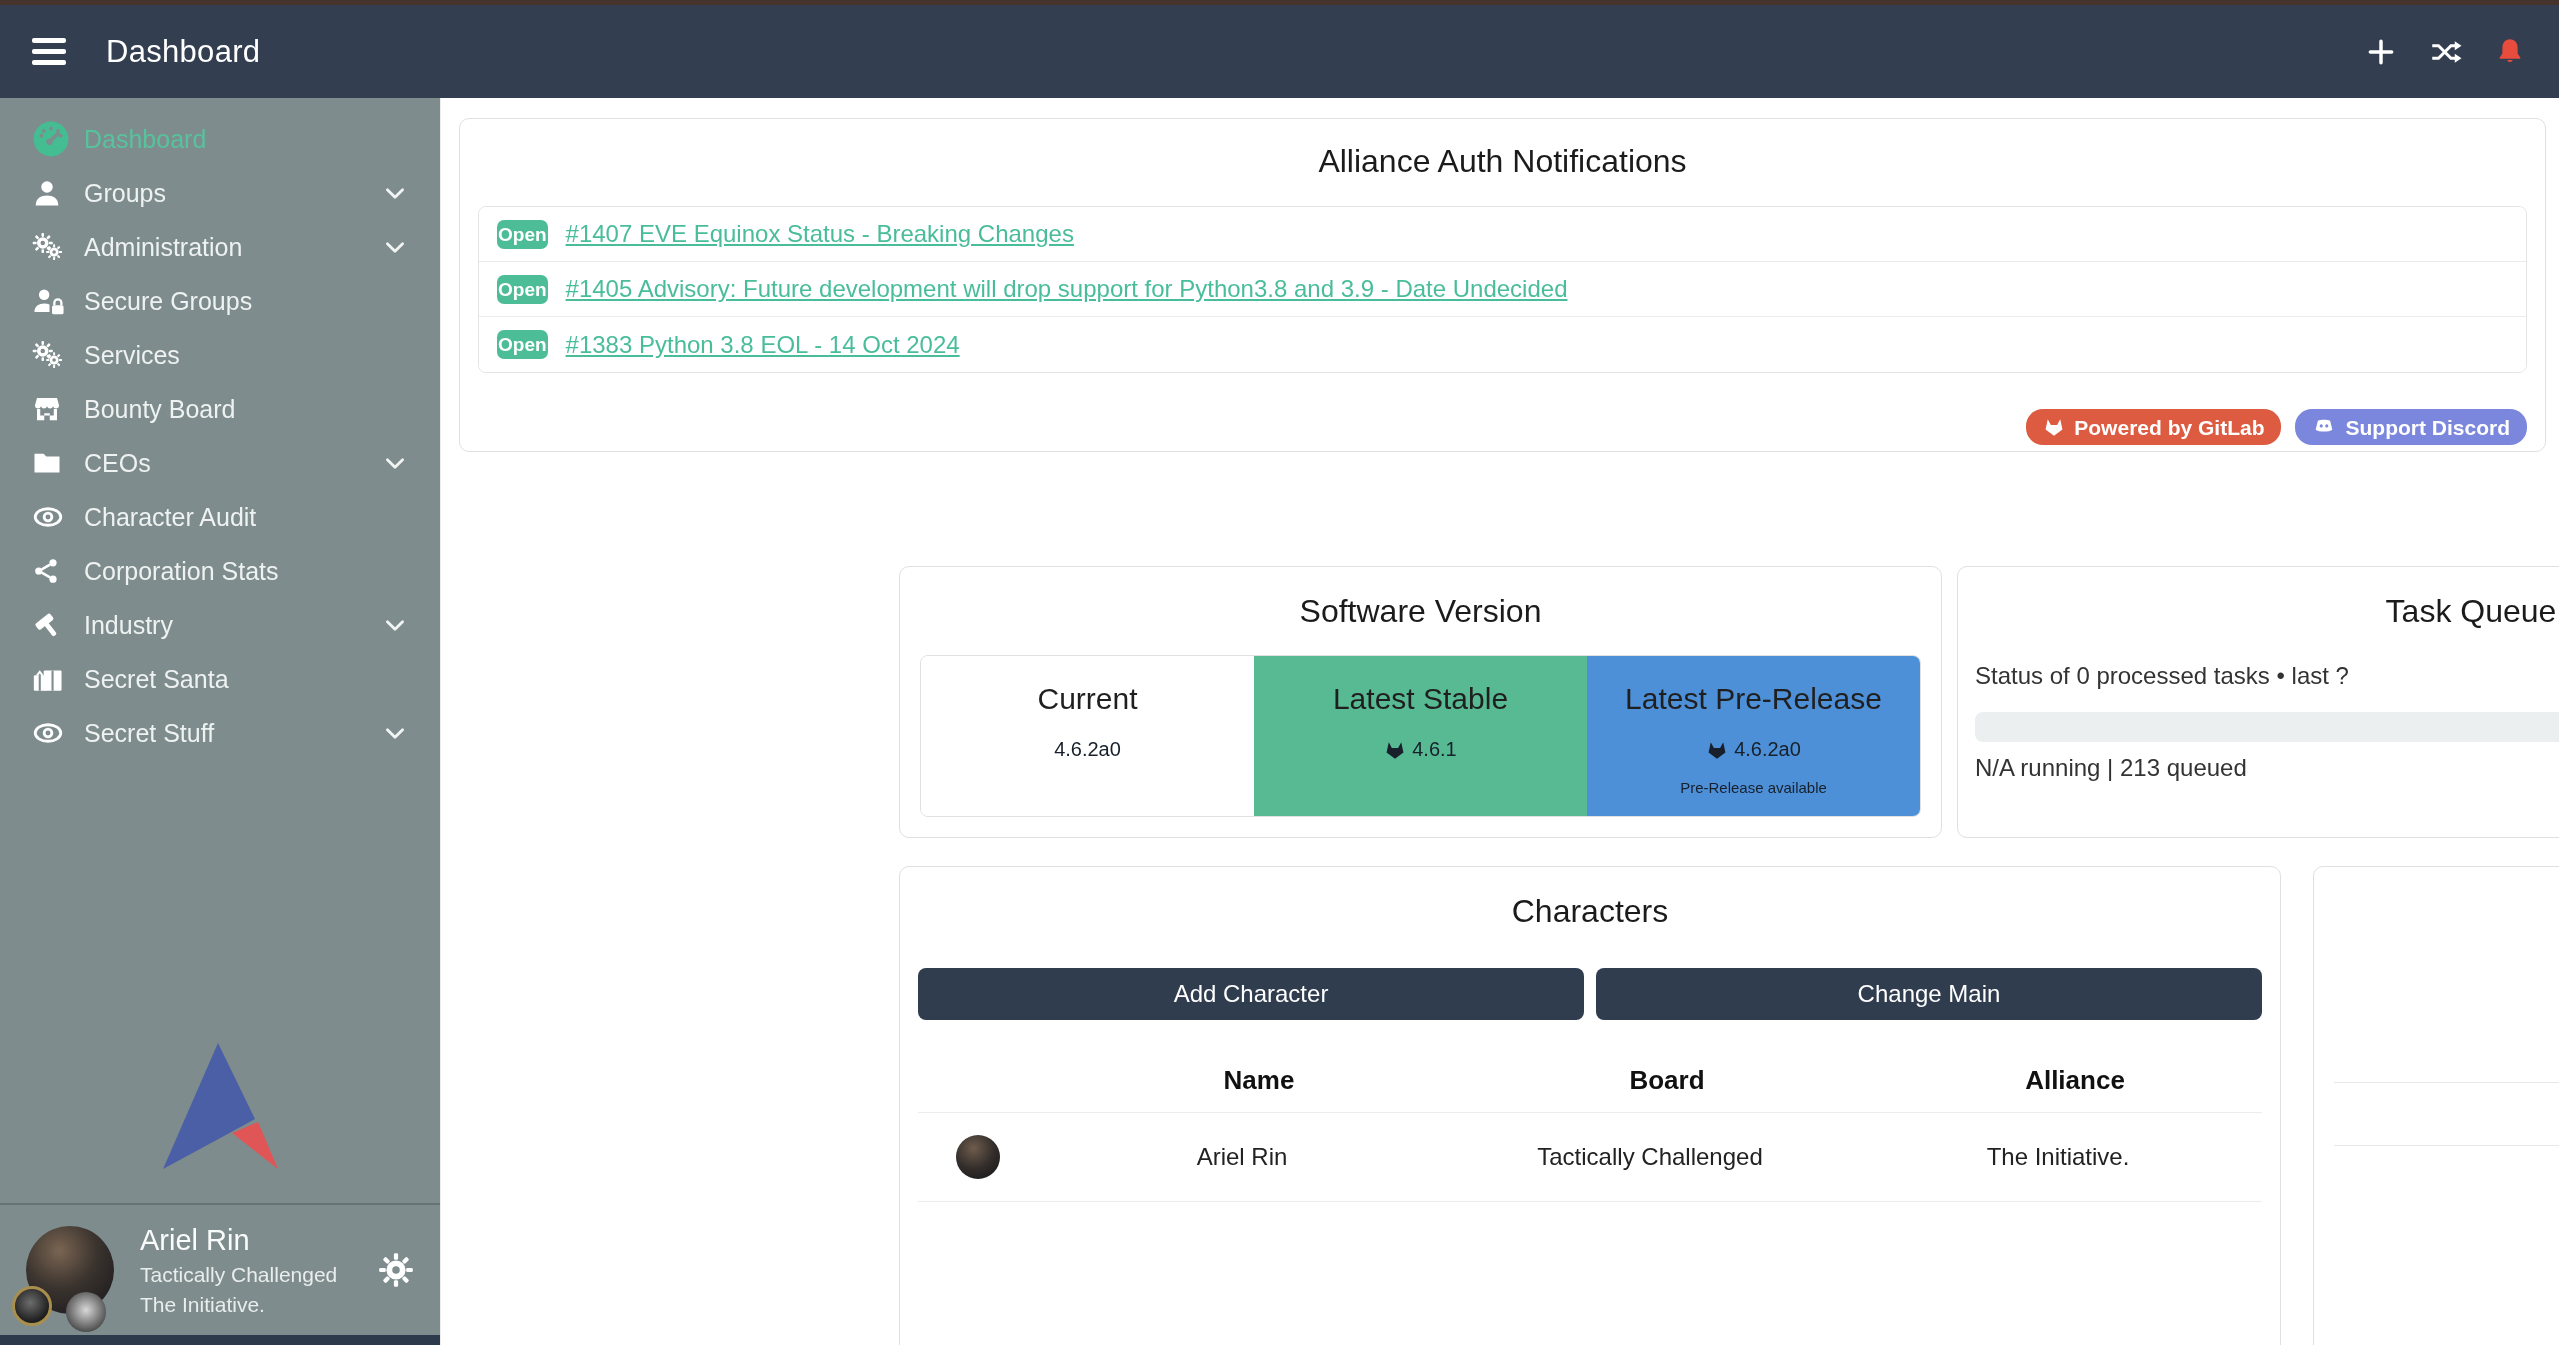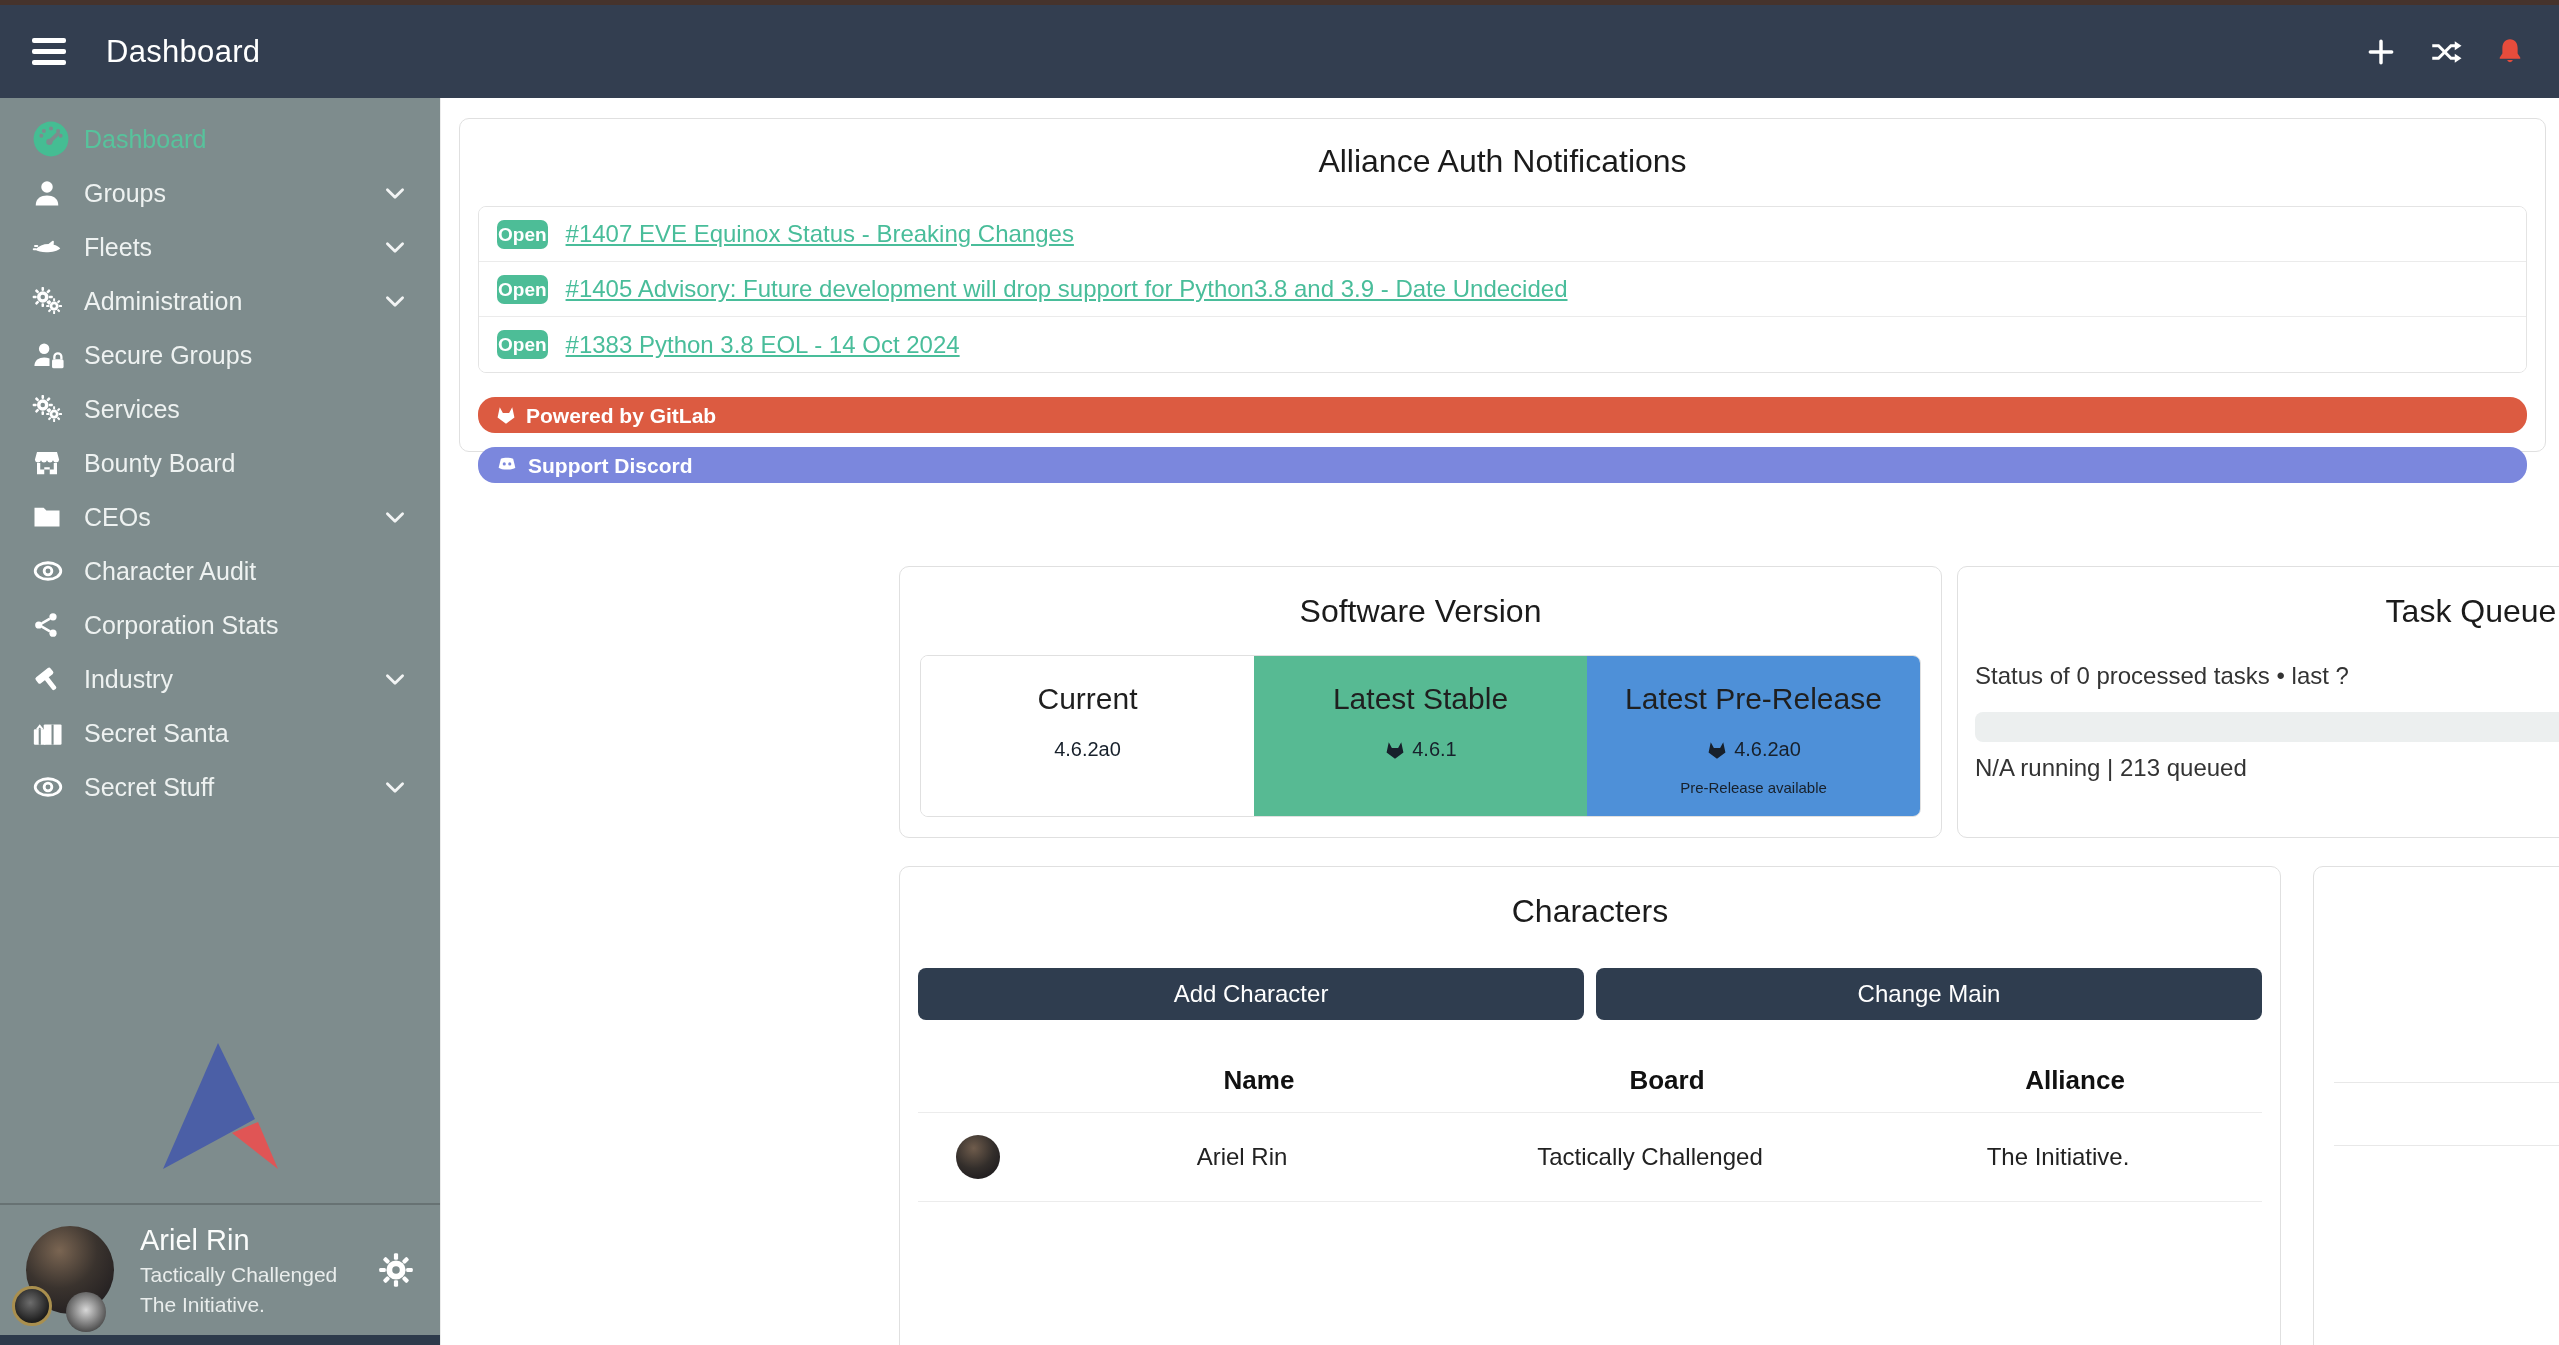--- a/index.html
+++ b/index.html
@@ -79,21 +79,21 @@
   
   #panel-notifications { left:458px; top:118px; width:2087px; height:334px; padding:24px 18px; }
   .notif-list { margin-top:26px; border:1px solid #e4e4e4; border-radius:8px; overflow:hidden; }
   .notif-row { display:flex; align-items:center; height:55px; padding-left:18px; border-bottom:1px solid #ebebeb; background:#fff; }
   .notif-row:last-child { border-bottom:none; }
   .badge-open {
     background:#4dbd97; color:#fff; font-size:19px; font-weight:bold;
     padding:5px 1px; border-radius:7px; margin-right:18px; line-height:1;
   }
   .notif-link { color:#49bd9a; font-size:24px; text-decoration:underline; cursor:pointer; }
-  .ext-badges { display:flex; justify-content:flex-end; gap:14px; margin-top:24px;flex-direction:column; }
+  .ext-badges { display:flex; justify-content:flex-end; gap:14px; margin-top:36px; }
   .pill-badge {
     display:flex; align-items:center; gap:9px; color:#fff; font-weight:bold;
     font-size:21px; padding:7px 17px; border-radius:17px; cursor:pointer; line-height:1;
   }
   .pill-gitlab { background:#dc5b41; }
   .pill-discord { background:#7b87dd; }
 
   
   #panel-software { left:458px; top:468px; width:1043px; height:272px; }
   #panel-software .panel-title { margin-top:26px; }
@@ -242,35 +242,20 @@
           </svg>
         </span>
       <span class="mi-label">Groups</span>
       <span class="chev">
           <svg width="26" height="26" viewBox="0 0 24 24">
             <use href="#i-chevron"></use>
           </svg>
         </span>
     </div>
 
-    <div class="menu-item">
-      <span class="mi-icon">
-        <svg width="34" height="30" viewBox="0 0 26 24" fill="currentColor">
-          <path d="M2 14.2c2.6-3 6.4-4.6 10.6-4.6l3-2.4c.5-.4 1.3-.1 1.3.6l-.2 2.4c2.3.5 4.2 1.5 5.3 2.9-1.8 1.8-6.3 3.1-11.4 3.1-3.6 0-6.8-.7-8.6-2Z"></path>
-          <rect x="1" y="10.4" width="3.4" height="1.6" rx="0.8"></rect>
-            <rect x="0" y="13" width="3.2" height="1.6" rx="0.8"></rect>
-        </svg>
-      </span>
-      <span class="mi-label">Fleets</span>
-      <span class="chev">
-          <svg width="26" height="26" viewBox="0 0 24 24">
-            <use href="#i-chevron"></use>
-          </svg>
-        </span>
-    </div>
 
     <div class="menu-item">
       <span class="mi-icon">
           <svg width="34" height="30" viewBox="0 0 30 26" fill="currentColor">
             <use href="#i-gears"></use>
           </svg>
         </span>
       <span class="mi-label">Administration</span>
       <span class="chev">
           <svg width="26" height="26" viewBox="0 0 24 24">

